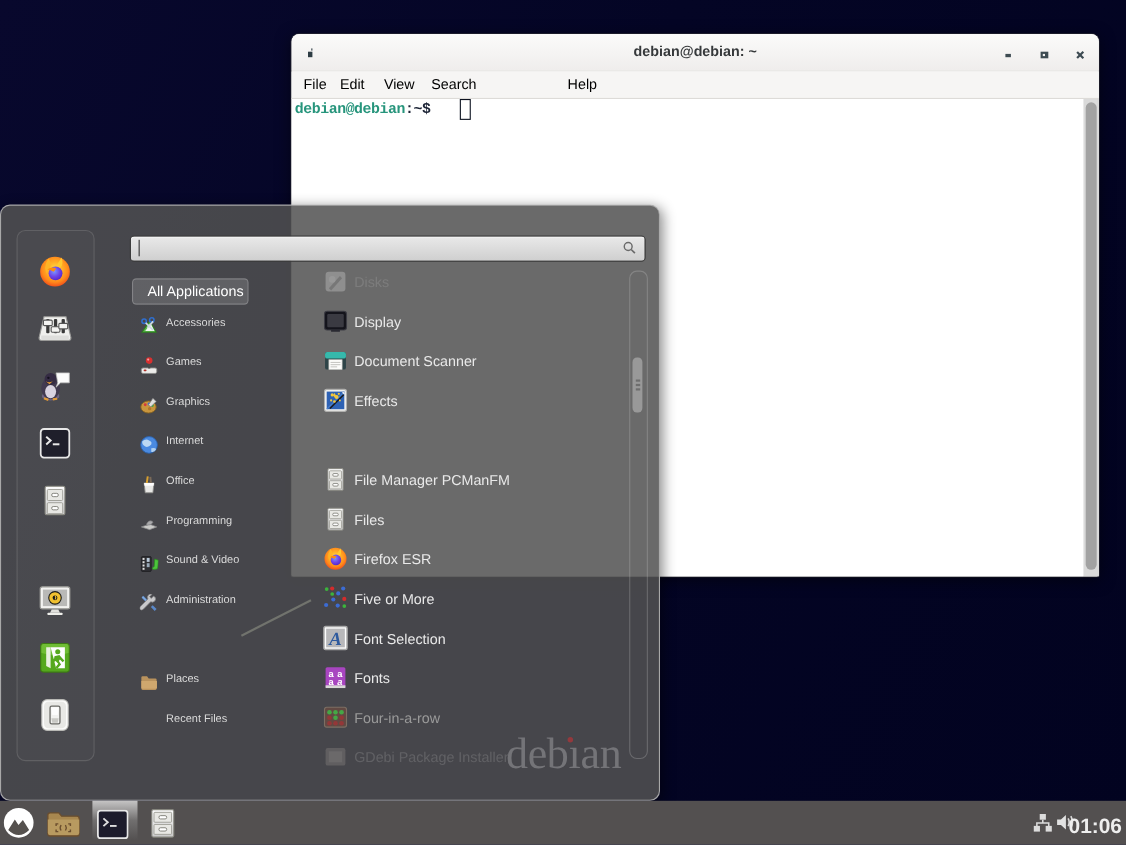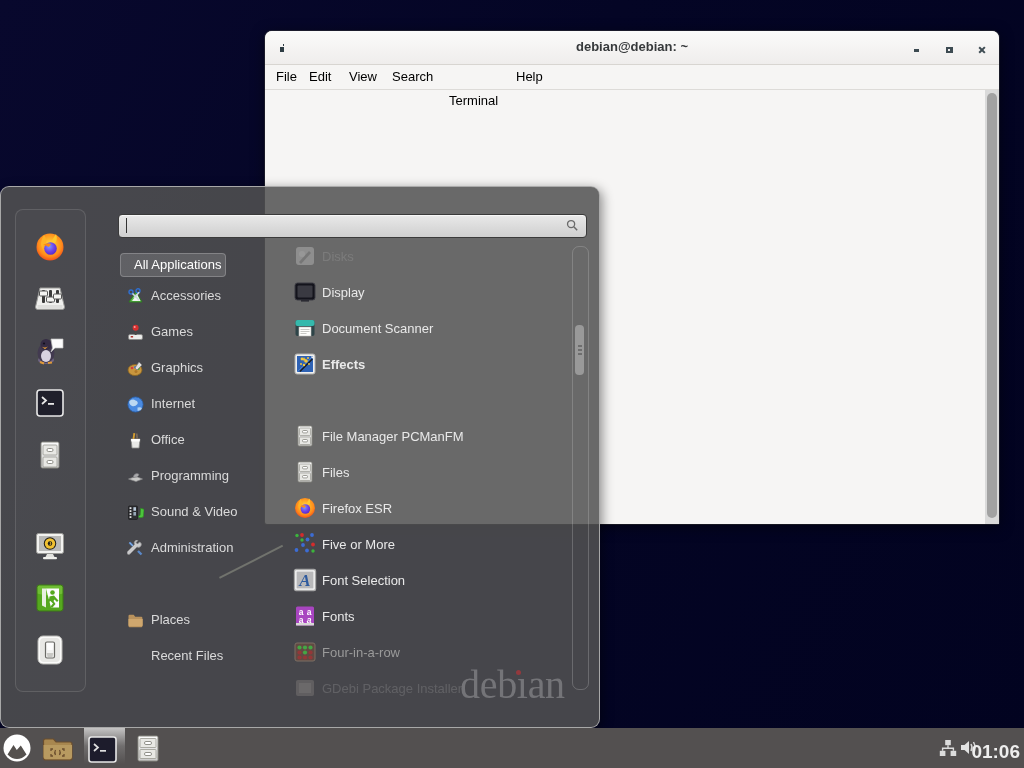--- a/index.html
+++ b/index.html
@@ -42,21 +42,21 @@
   .sbi{left:33px;width:32px;height:32px;}
   #searchbox{left:117px;top:27px;width:467px;height:22px;border-radius:4px;
         background:linear-gradient(#e9e9e9,#cfcfcf);border:1px solid #3a3a3a;box-shadow:inset 0 1px 1px rgba(255,255,255,.7);}
   #caret{left:7px;top:3px;width:1px;height:15px;background:#333;}
   #sglass{right:6px;top:3px;width:15px;height:15px;}
   #allapps{left:119px;top:66px;width:104px;height:22px;border-radius:4px;background:rgba(255,255,255,.14);
         border:1px solid rgba(255,255,255,.22);}
   #allapps span{position:absolute;left:13px;top:3px;font-size:13px;color:#fff;}
   .cat{position:absolute;left:126px;height:36px;width:170px;}
   .cat .ci{position:absolute;left:0;top:10px;width:17px;height:17px;}
-  .cat .ct{position:absolute;left:24px;top:10px;font-size:13px;color:#dadada;white-space:nowrap;}
+  .cat .ct{position:absolute;left:24px;top:10px;font-size:10px;color:#dadada;white-space:nowrap;}
   .app{position:absolute;left:292px;height:36px;width:270px;}
   .app .ai{position:absolute;left:0;top:6px;width:24px;height:24px;}
   .app .at{position:absolute;left:29px;top:11px;font-size:13px;color:#e9e9e9;white-space:nowrap;}
   #mscrolltrack{left:571px;top:59px;width:15px;height:442px;border:1px solid rgba(200,200,200,.28);border-radius:7px;}
   #mscrollthumb{left:2px;top:78px;width:9px;height:50px;background:#999999;border-radius:4px;}
   #watermark{left:459px;top:474px;font-family:"Liberation Serif",serif;font-size:40px;color:#747478;letter-spacing:-0.3px;filter:blur(0.3px);}
   #idot{left:515px;top:483px;width:5px;height:5px;border-radius:50%;background:rgba(155,55,60,.9);}
   #trail{left:218px;top:390px;width:71px;height:2px;background:rgba(200,205,180,.33);transform:rotate(-27deg);transform-origin:0 0;}
 
   
@@ -74,20 +74,24 @@
     <div class="abs" id="btnmax"></div>
     <div class="abs" id="btnclose"></div>
   </div>
   <div class="abs" id="menubar">
     <span style="left:11px;">File</span>
     <span style="left:44px;">Edit</span>
     <span style="left:84px;">View</span>
     <span style="left:127px;">Search</span>
     <span style="left:184px;margin-top:24px;">Terminal</span>
     <span style="left:251px;">Help</span>
+  </div>
+  <div class="abs" id="tcontent">
+    <div class="abs" id="prompt"><span class="u">debian@debian</span><span class="d">:~$</span></div>
+    <div class="abs" id="cursor"></div>
   </div>
   <div class="abs" id="tscroll">
       <div class="abs" id="tthumb"></div>
     </div>
 </div>
 
 <svg width="0" height="0" style="position:absolute">
   <defs>
     <radialGradient id="ffg" cx="50%" cy="42%" r="60%">
       <stop offset="0%" stop-color="#ffe049"></stop>
@@ -300,21 +304,21 @@
     <svg class="ai" viewBox="0 0 24 24">
       <rect x="2.5" y="4" width="19" height="16" rx="2" fill="#2e4448"></rect>
       <rect x="2.5" y="4" width="19" height="6" rx="2" fill="#35b9ac"></rect>
       <rect x="6" y="11" width="12" height="9" fill="#fcfcfa" stroke="#c0c0bc" stroke-width="0.6"></rect>
       <rect x="7.5" y="13" width="9" height="1" fill="#c8c8c4"></rect>
       <rect x="7.5" y="15" width="9" height="1" fill="#c8c8c4"></rect>
       <rect x="7.5" y="17" width="6" height="1" fill="#c8c8c4"></rect>
     </svg>
     <span class="at">Document Scanner</span>
   </div>
-  <div class="app" style="top:159px;font-weight:bold;">
+  <div class="app" style="top:159px;">
     <svg class="ai" viewBox="0 0 24 24">
       <rect x="2" y="2" width="20" height="20" rx="2" fill="#f0f0ee" stroke="#b0b0ae" stroke-width="1"></rect>
       <rect x="4" y="4" width="16" height="16" fill="#2e62b4"></rect>
       <path d="M4 20 L20 4" stroke="#4a80cc" stroke-width="1"></path>
       <path d="M6.5 19 L19 6.5 l0.9 0.9 -12.5 12.5z" fill="#1a1a1a"></path>
       <path d="M18 5 l1.5 1.5 1 -1 -1.5 -1.5z" fill="#eee"></path>
       <g fill="#f2c73c">
         <circle cx="9" cy="7" r="1.4"></circle>
           <circle cx="13" cy="9" r="1.8"></circle>
           <circle cx="8" cy="12" r="1"></circle>

